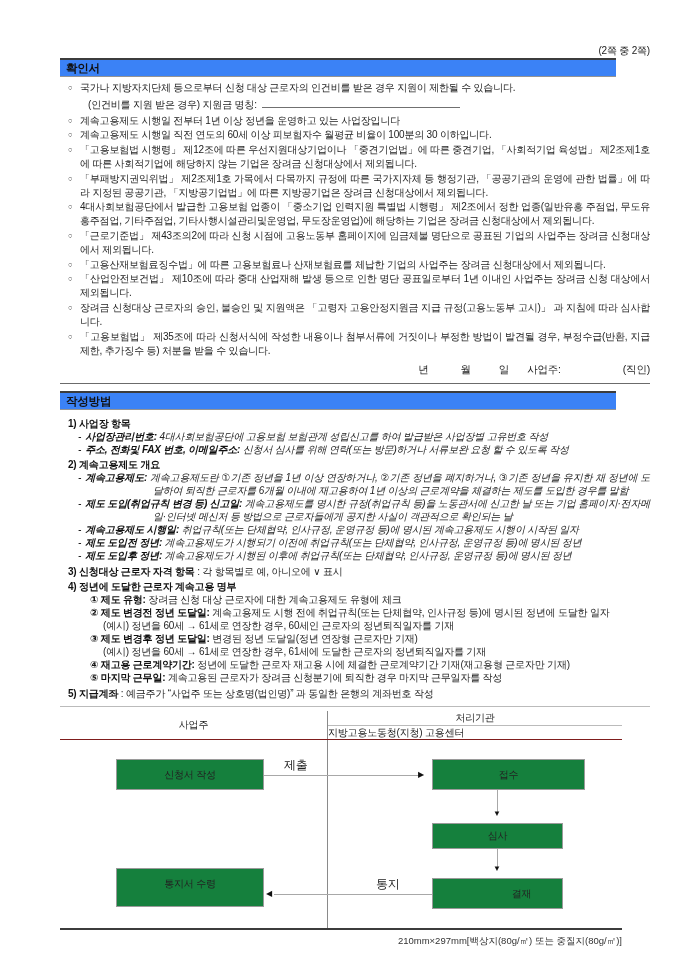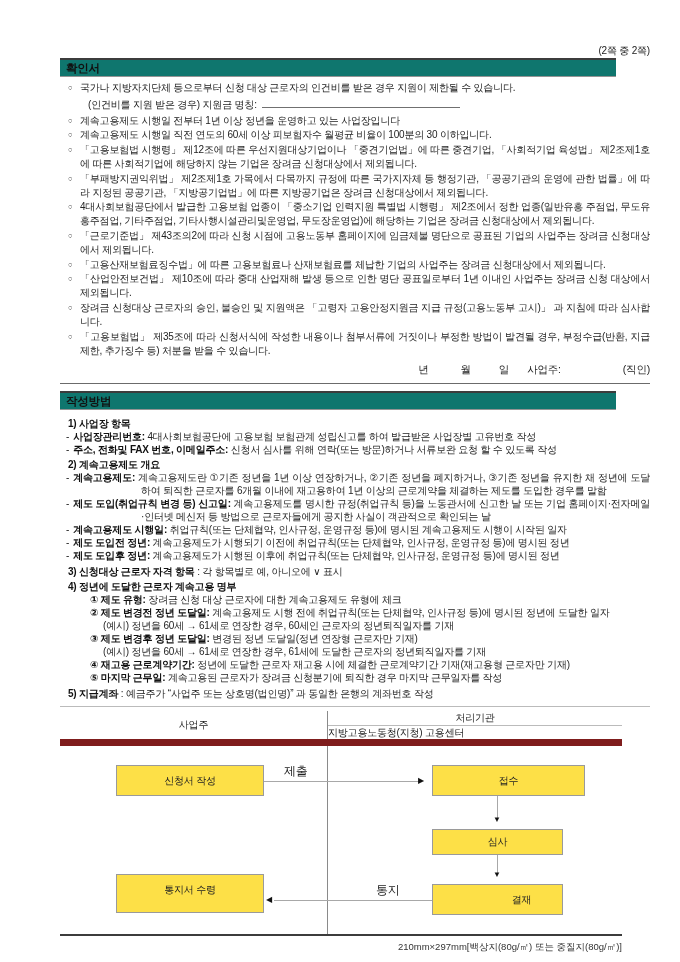--- a/index.html
+++ b/index.html
@@ -7,21 +7,21 @@
     width:680px;height:962px;overflow:hidden;position:relative;
     font-family:"Liberation Sans","DejaVu Sans",sans-serif;
     color:#222;font-size:10px;letter-spacing:-0.2px;
   }
   .page{position:absolute;left:60px;top:0;width:590px;}
   .page-indicator{margin-top:44px;text-align:right;font-size:10px;height:14px;color:#222;}
 
   
   .sec-bar{
     width:556px;box-sizing:border-box;height:19px;line-height:17px;
-    background:#0f766e;border-top:2px solid #3c3c3c;border-bottom:1px solid #949494;
+    background:#3b82f6;border-top:2px solid #3c3c3c;border-bottom:1px solid #949494;
     font-weight:bold;font-size:11.5px;padding-left:6px;color:#111;
   }
 
   
   .bullets{padding:4px 0 0 8px;}
   .bullet{display:flex;line-height:14.1px;text-align:justify;margin-bottom:0.5px;}
   .bullet .marker{flex:0 0 12px;font-size:7.5px;line-height:14.1px;color:#222;}
   .bullet .btext{flex:1;}
   .bullet-sub{margin-left:20px;line-height:14.1px;padding:1px 0 2px 0;}
   .blank-line{display:inline-block;width:198px;height:10px;border-bottom:1px solid #707070;margin-left:5px;vertical-align:baseline;}
@@ -32,43 +32,43 @@
   .sig-row .g3{margin-right:18px;}
   .sig-row .g4{margin-right:62px;}
   .sec-close{width:590px;border-bottom:1px solid #6b6b6b;height:0;}
   .gap6{height:7px;}
 
   
   .instr-list{padding:4px 0 6px 0;}
   .instr{line-height:13px;text-align:justify;}
   .instr b{color:#111;}
   .instr.num{margin-left:8px;margin-top:2.5px;}
-  .instr.dash{margin-left:6px;padding-left:75px;text-indent:-75px;}
+  .instr.dash{margin-left:18px;padding-left:75px;text-indent:-75px;font-style:italic;}
   .instr.dash .dashm{padding-right:4px;}
   .instr.circ{margin-left:30px;padding-left:14px;text-indent:-14px;}
   .instr.ex{margin-left:43px;}
 
   .thin-rule{width:590px;border-bottom:1px solid #bbbbbb;height:0;margin-bottom:4px;}
 
   
   .proc-wrap{width:562px;border-bottom:2px solid #3c3c3c;}
   .proc-bar{
     box-sizing:border-box;height:19px;line-height:17px;background:#d0d0d0;
     border-top:2px solid #3c3c3c;border-bottom:1px solid #949494;
     font-weight:bold;font-size:11.5px;text-align:center;color:#111;
   }
-  .proc-cols{display:flex;border-bottom:7px solid #7f1d1d;height:28px;}
+  .proc-cols{display:flex;border-bottom:1px solid #7f1d1d;height:28px;}
   .col-left{width:267px;text-align:center;line-height:28px;font-size:10px;}
   .col-right{flex:1;border-left:1px solid #8a8a8a;}
   .col-right-top{height:14px;line-height:14px;text-align:center;border-bottom:1px solid #bbbbbb;}
   .col-right-bot{height:13px;line-height:13px;}
   .flow-area{position:relative;height:188px;}
   .vdiv{position:absolute;left:267px;top:0;bottom:0;width:1px;background:#8a8a8a;}
   .fbox{
-    position:absolute;box-sizing:border-box;border:1px solid #9a9a9a;background:#fde047;
+    position:absolute;box-sizing:border-box;border:1px solid #9a9a9a;background:#15803d;
     text-align:center;font-size:10px;
   }
   .b-apply{left:56px;top:19px;width:148px;height:31px;line-height:29px;}
   .b-receive{left:372px;top:19px;width:153px;height:31px;line-height:29px;}
   .b-review{left:372px;top:83px;width:131px;height:26px;line-height:24px;}
   .b-approve{left:372px;top:138px;width:131px;height:31px;line-height:29px;padding-left:48px;}
   .b-notice{left:56px;top:128px;width:148px;height:39px;line-height:29px;}
   .hline{position:absolute;height:0;border-top:1px solid #a8a8a8;}
   .submit-line{left:204px;top:35px;width:156px;}
   .notify-line{left:214px;top:154px;width:158px;}

